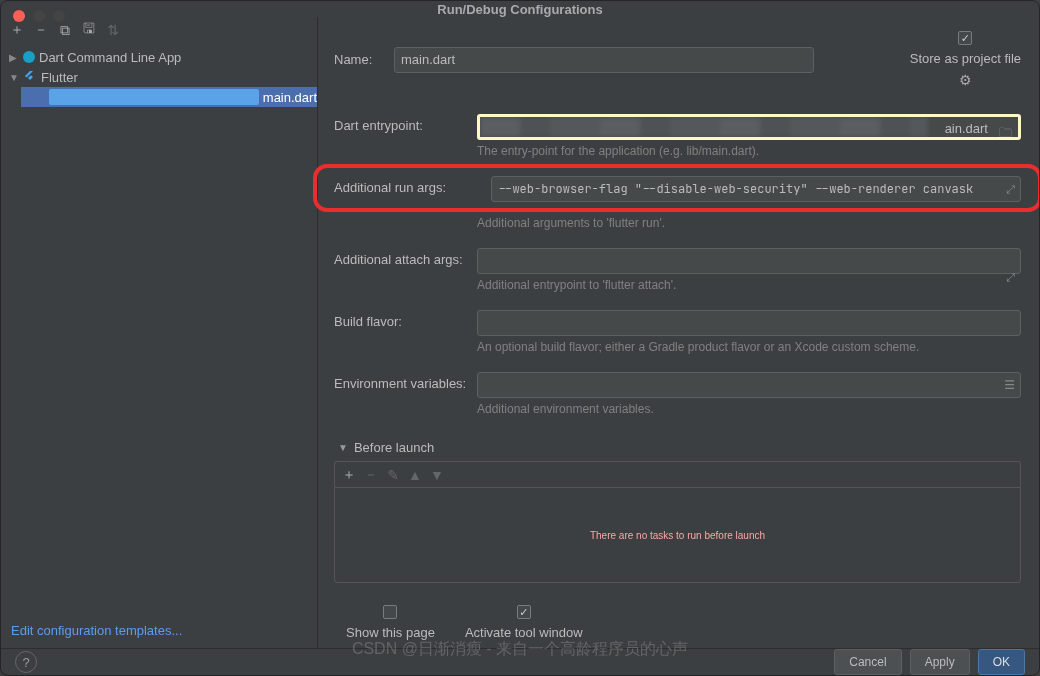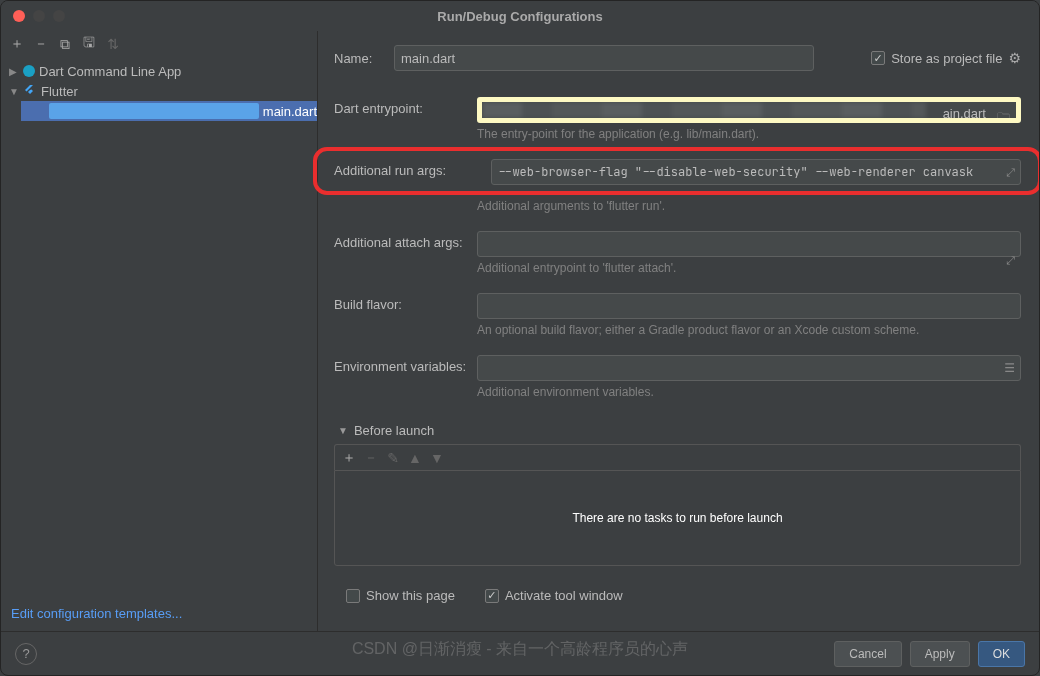--- a/index.html
+++ b/index.html
@@ -27,36 +27,36 @@
 .edit-link { padding:10px; color:#589df6; cursor:pointer; font-size:13px;}
 .main { flex:1; padding:8px 18px 8px 16px; display:flex; flex-direction:column; }
 .row { display:flex; align-items:flex-start; margin-bottom:4px; }
 .row.top { align-items:center; margin-top:6px; margin-bottom:26px;}
 .lbl { width:143px; flex-shrink:0; color:#bbb; padding-top:4px;}
 .row.top .lbl{padding-top:0;}
 .fld { flex:1; }
 .input { width:100%; height:26px; background:#45494a; border:1px solid #5e6060; border-radius:3px; color:#bbb; padding:0 6px; font-size:13px; outline:none;}
 .input.mono { font-family:"JetBrains Mono",Menlo,monospace; font-size:12px;}
 .hint { color:#808080; font-size:12px; margin-top:4px; margin-bottom:14px;}
-.store { display:flex; align-items:center; gap:6px; margin-left:12px;}
+.store { display:flex; align-items:center; gap:6px; margin-left:12px;flex-direction:column;}
 .chk { width:14px; height:14px; border:1px solid #7a7a7a; background:#43494a; border-radius:2px; display:flex; align-items:center; justify-content:center;}
 .chk.on::after{content:"✓";color:#ccc;font-size:11px;line-height:1;}
 .gear { color:#aaa; font-size:14px;}
 .hl-box { position:relative;gap:14px; }
 .hl-box::before{ content:""; position:absolute; left:-21px; right:-21px; top:-12px; bottom:-10px; border:4px solid #ea2e2e; border-radius:14px; pointer-events:none;}
 .expand-icon{ position:absolute; right:6px; top:50%; transform:translateY(-50%); color:#888; font-size:11px;}
 .entry-field { position:relative; }
 .entry-blur { position:absolute; left:0; right:90px; top:0; bottom:0; background:repeating-linear-gradient(90deg,#5a5e60 0 40px,#4e5254 40px 70px,#545859 70px 120px); filter:blur(2px);}
 .entry-text { position:absolute; right:30px; color:#bbb; top:4px; font-size:13px;}
 .browse-icon{ position:absolute; right:6px; top:6px; color:#888;}
 .before { margin-top:6px;}
 .before-head { display:flex; align-items:center; gap:6px; color:#bbb; margin-bottom:6px; padding-left:4px;}
 .before-head .car{font-size:10px;color:#999;}
 .before-tools { height:26px; background:#3c3f41; display:flex; align-items:center; gap:2px; padding:0 4px; border:1px solid #555; border-bottom:none; border-radius:3px 3px 0 0;}
-.before-body { height:96px; border:1px solid #555; border-radius:0 0 3px 3px; display:flex; align-items:center; justify-content:center; color:#ffffff; font-size:12px;}
+.before-body { height:96px; border:1px solid #555; border-radius:0 0 3px 3px; display:flex; align-items:center; justify-content:center; color:#fca5a5; font-size:10px;}
 .checks { display:flex; gap:18px; margin-top:22px;}
 .footer { height:44px; border-top:1px solid #2d2d2d; display:flex; align-items:center; padding:0 14px; gap:8px;}
 .help{ width:22px;height:22px;border:1px solid #666;border-radius:50%;display:flex;align-items:center;justify-content:center;color:#999;}
 .footer .spacer{flex:1;}
 .btn { height:26px; padding:0 14px; border:1px solid #5e6060; background:#4c5052; color:#bbb; border-radius:3px; cursor:pointer; font-size:12px;text-align:center;}
 .btn.primary{ background:#365880; border-color:#4a76a8; color:#ddd;}
 .watermark{ position:absolute; bottom:16px; left:0; right:0; text-align:center; color:#888; font-size:16px; opacity:0.5; pointer-events:none; z-index:10;}
 .env-icon{position:absolute;right:6px;top:6px;color:#888;font-size:12px;}
 </style>
 </head>
@@ -110,21 +110,21 @@
         <div class="store">
           <span class="chk on"></span>
           <span>Store as project file</span>
           <span class="gear">⚙</span>
         </div>
       </div>
 
       <div class="row">
         <div class="lbl">Dart entrypoint:</div>
         <div class="fld">
-          <div class="entry-field" style="height:26px;border:5px solid #fef9c3;border-radius:3px;background:#45494a;overflow:hidden;">
+          <div class="entry-field" style="height:26px;border:3px solid #fef9c3;border-radius:3px;background:#45494a;overflow:hidden;">
             <div class="entry-blur"></div>
             <div class="entry-text">ain.dart</div>
             <span class="browse-icon">🗀</span>
           </div>
           <div class="hint">The entry-point for the application (e.g. lib/main.dart).</div>
         </div>
       </div>
 
       <div class="row hl-box">
         <div class="lbl">Additional run args:</div>

